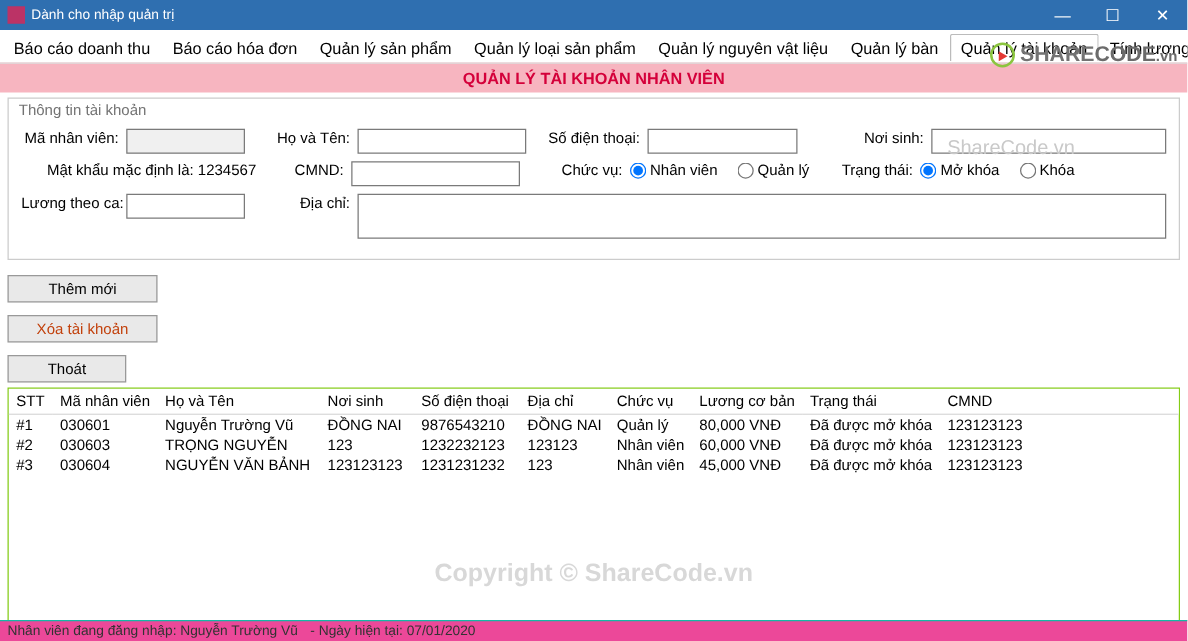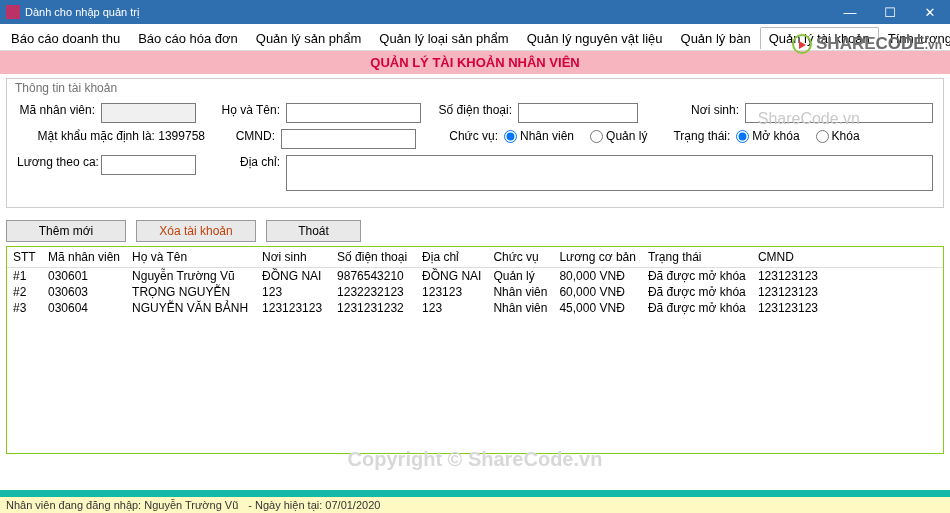--- a/index.html
+++ b/index.html
@@ -101,22 +101,23 @@
     border: 1px solid #7a7a7a;
     height: 36px;
     background: #fff;
     flex: 1;
   }
   .radio { display: inline-flex; align-items: center; gap: 3px; margin-right: 10px; }
   .radio input { margin: 0; }
   .btnrow {
     display: flex;
     gap: 10px;
-    justify-content: flex-start;
+    justify-content: flex-end;
     padding: 6px 6px 4px 6px;
+    flex-direction: column;
   }
   .btn {
     border: 1px solid #999;
     background: #e9e9e9;
     padding: 3px 0;
     width: 120px;
     text-align: center;
     font-size: 12px;
   }
   .btn.wide { width: 160px; }
@@ -138,22 +139,22 @@
     background: #fff;
     white-space: nowrap;
   }
   td {
     padding: 1px 6px;
     white-space: nowrap;
   }
   .statusbar {
     position: absolute;
     left: 0; right: 0; bottom: 0;
-    background: #fef9c3;
-    border-top: 7px solid #14b8a6;
+    background: #ec4899;
+    border-top: 1px solid #14b8a6;
     padding: 2px 6px;
     font-size: 11px;
     color: #333;
     display: flex;
     gap: 10px;
   }
   .watermark1 {
     position: absolute;
     bottom: 42px; left: 0; right: 0;
     text-align: center;
@@ -223,21 +224,21 @@
     <input class="tbox" style="width: 95px; background: rgb(240, 240, 240);" readonly="" value="">
     <span class="lbl" style="width:60px;margin-left:18px">Họ và Tên:</span>
     <input class="tbox" style="width: 135px;" value="">
     <span class="lbl" style="width:75px;margin-left:10px">Số điện thoại:</span>
     <input class="tbox" style="width: 120px;" value="">
     <span class="lbl" style="width:55px;margin-left:40px">Nơi sinh:</span>
     <input class="tbox" style="flex: 1 1 0%;" value="">
   </div>
 
   <div class="form-row">
-    <span class="lbl" style="width:192px;text-align:right;padding-right:4px">Mật khẩu mặc định là: 1399758</span>
+    <span class="lbl" style="width:192px;text-align:right;padding-right:4px">Mật khẩu mặc định là: 1234567</span>
     <span class="lbl" style="width:42px;margin-left:18px">CMND:</span>
     <input class="tbox" style="width: 135px;" value="">
     <span class="lbl" style="width:52px;margin-left:24px">Chức vụ:</span>
     <label class="radio">
         <input type="radio" name="cv" checked="" style="">
         <span>Nhân viên</span>
       </label>
     <label class="radio">
         <input type="radio" name="cv" style="">
         <span>Quản lý</span>

